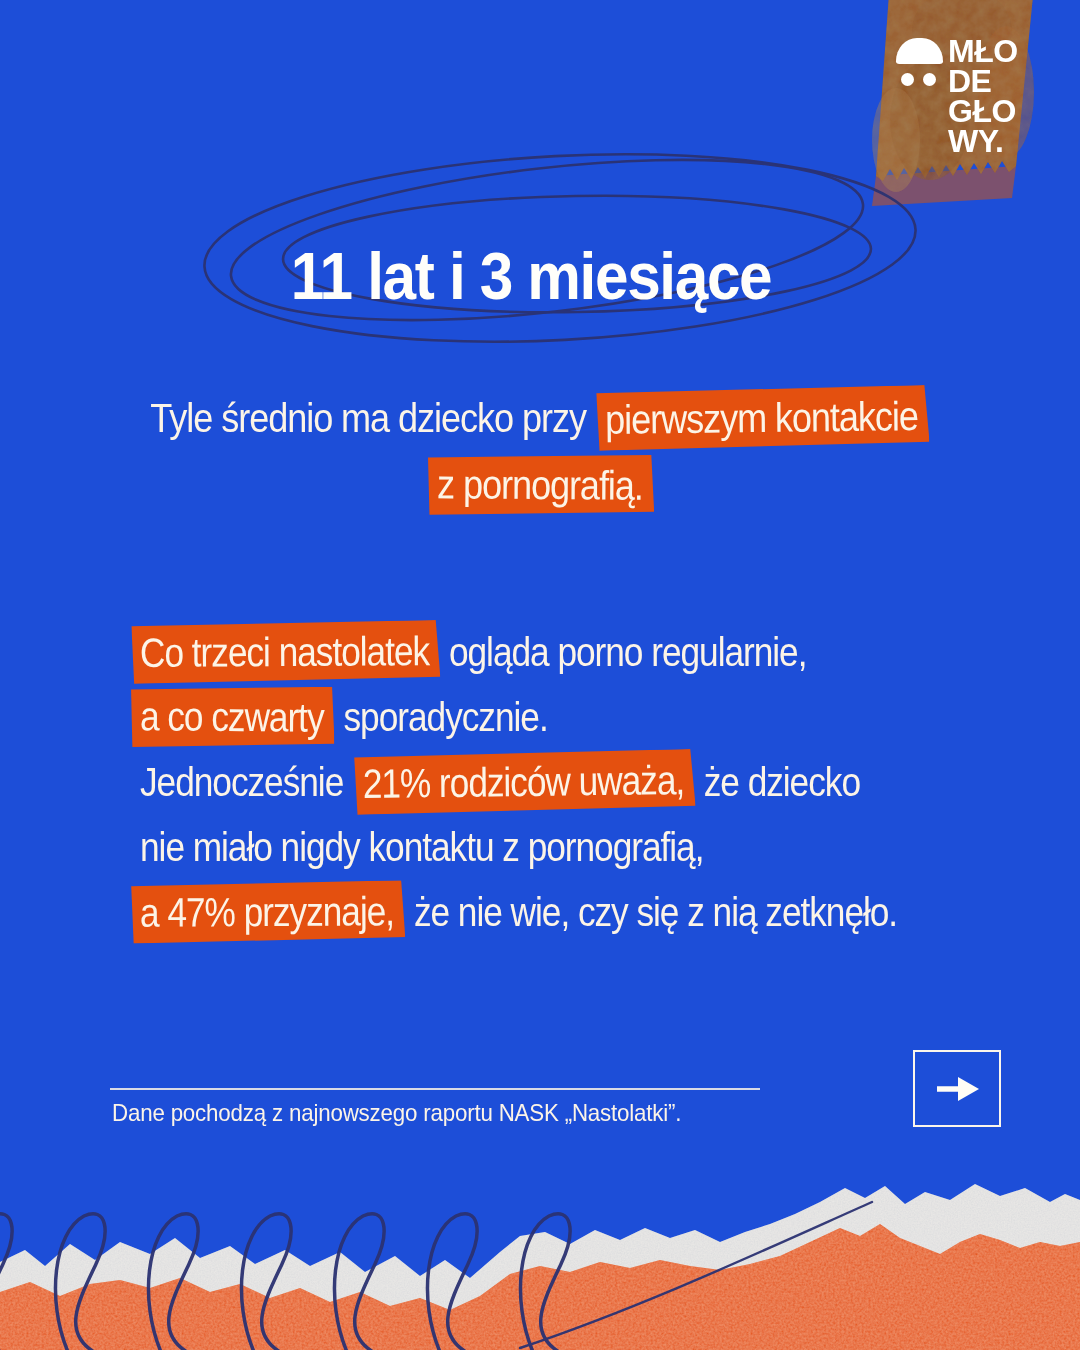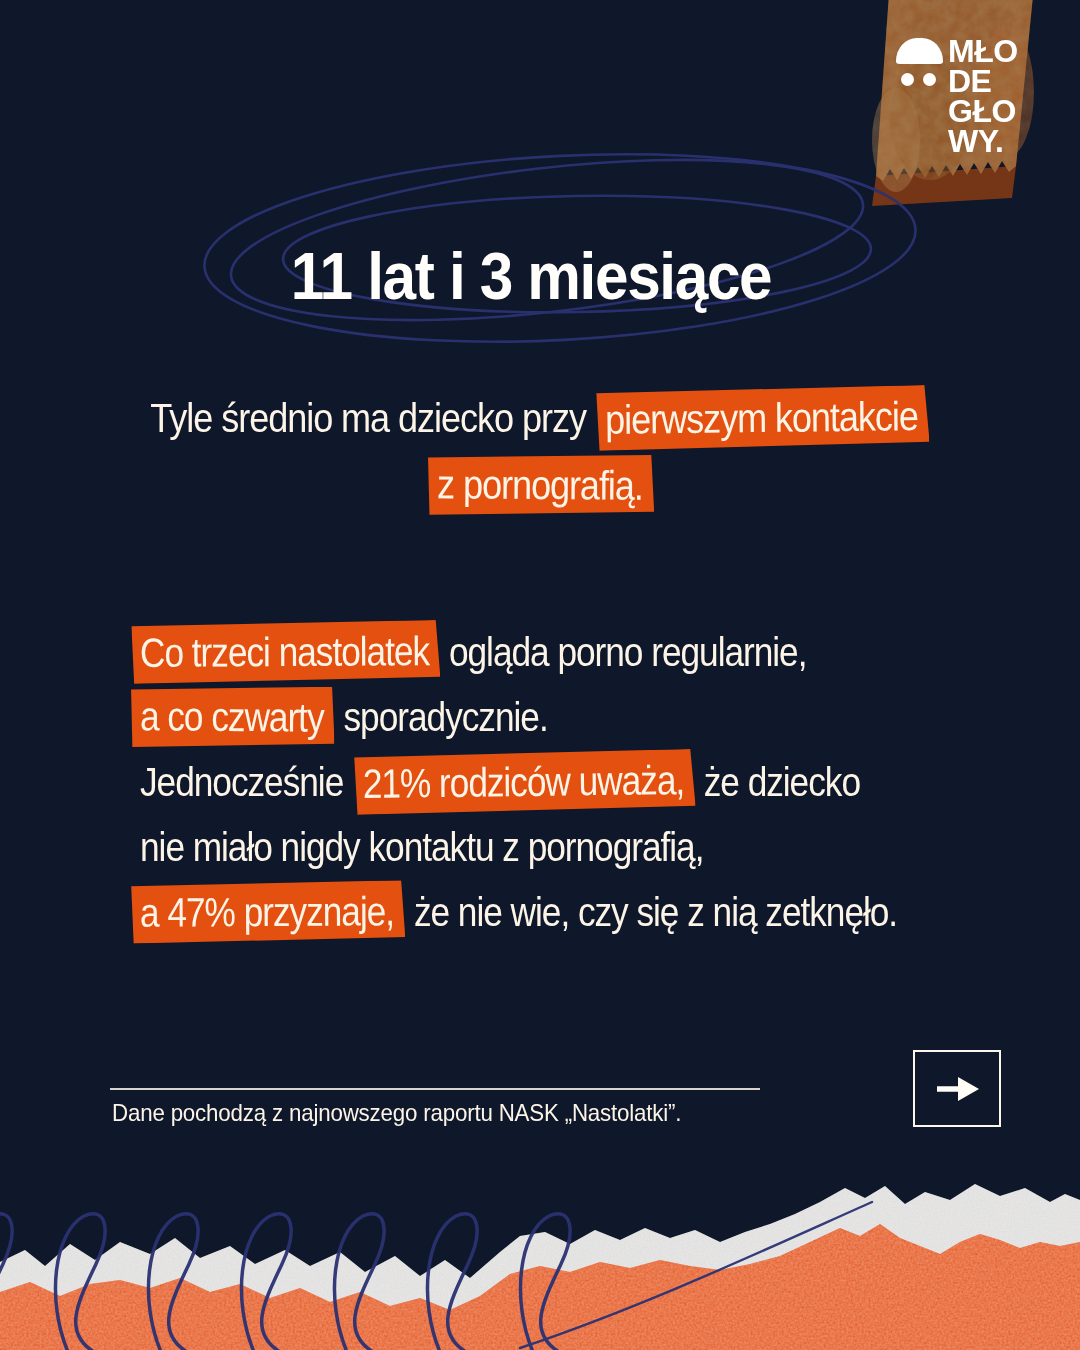--- a/index.html
+++ b/index.html
@@ -1,16 +1,16 @@
 <!DOCTYPE html>
 <html lang="pl"><head>
 <meta charset="utf-8">
 <style>
   html,body{margin:0;padding:0;}
-  .canvas{position:relative;width:1080px;height:1350px;background:#0f172a;overflow:hidden;
+  .canvas{position:relative;width:1080px;height:1350px;background:#1d4ed8;overflow:hidden;
           font-family:"Liberation Sans",sans-serif;}
   .decor{position:absolute;left:0;top:0;z-index:1;pointer-events:none;}
   .txt{z-index:2;}
   
   .logo{position:absolute;left:890px;top:30px;width:160px;height:140px;z-index:3;}
   .dome{position:absolute;left:6px;top:8px;width:47px;height:26px;background:#FFFFFF;
         border-radius:50% 50% 8% 8% / 100% 100% 12% 12%;}
   .dot{position:absolute;width:13px;height:13px;border-radius:50%;background:#FFFFFF;}
   .d1{left:11px;top:43px;} .d2{left:33px;top:43px;}
   .logo-text{position:absolute;left:58px;top:6px;font-weight:700;font-size:32px;line-height:30px;

